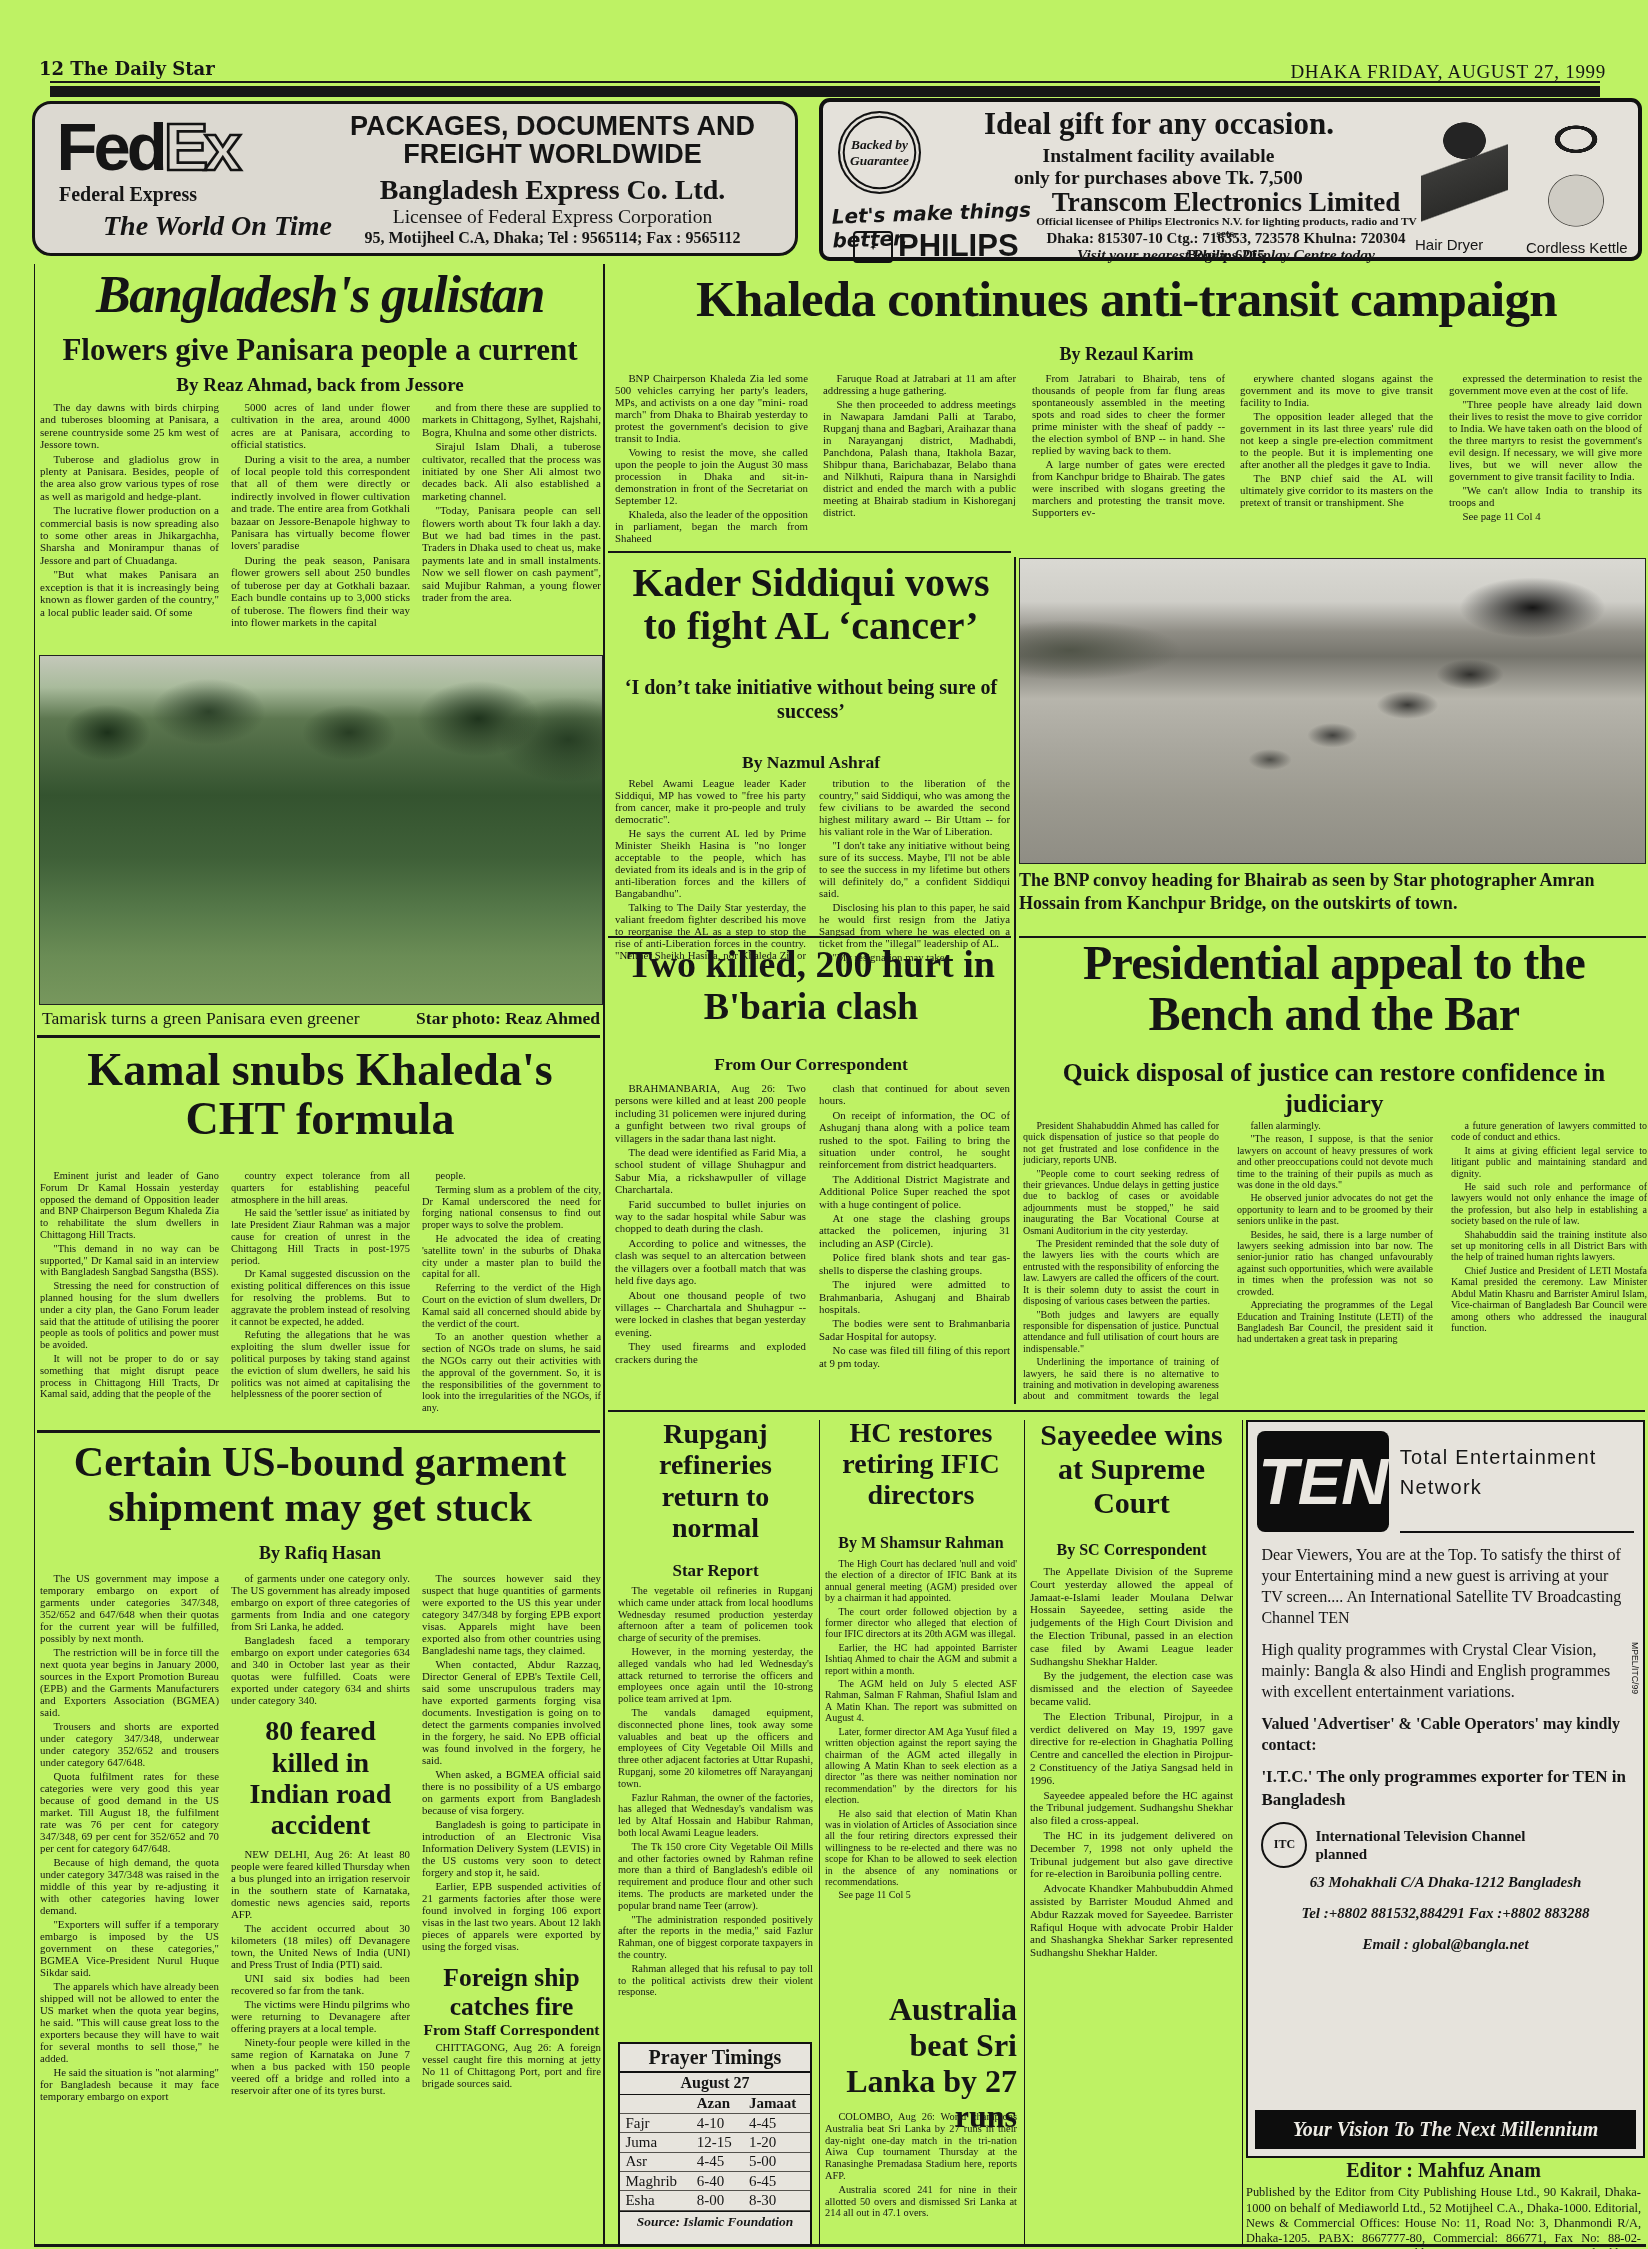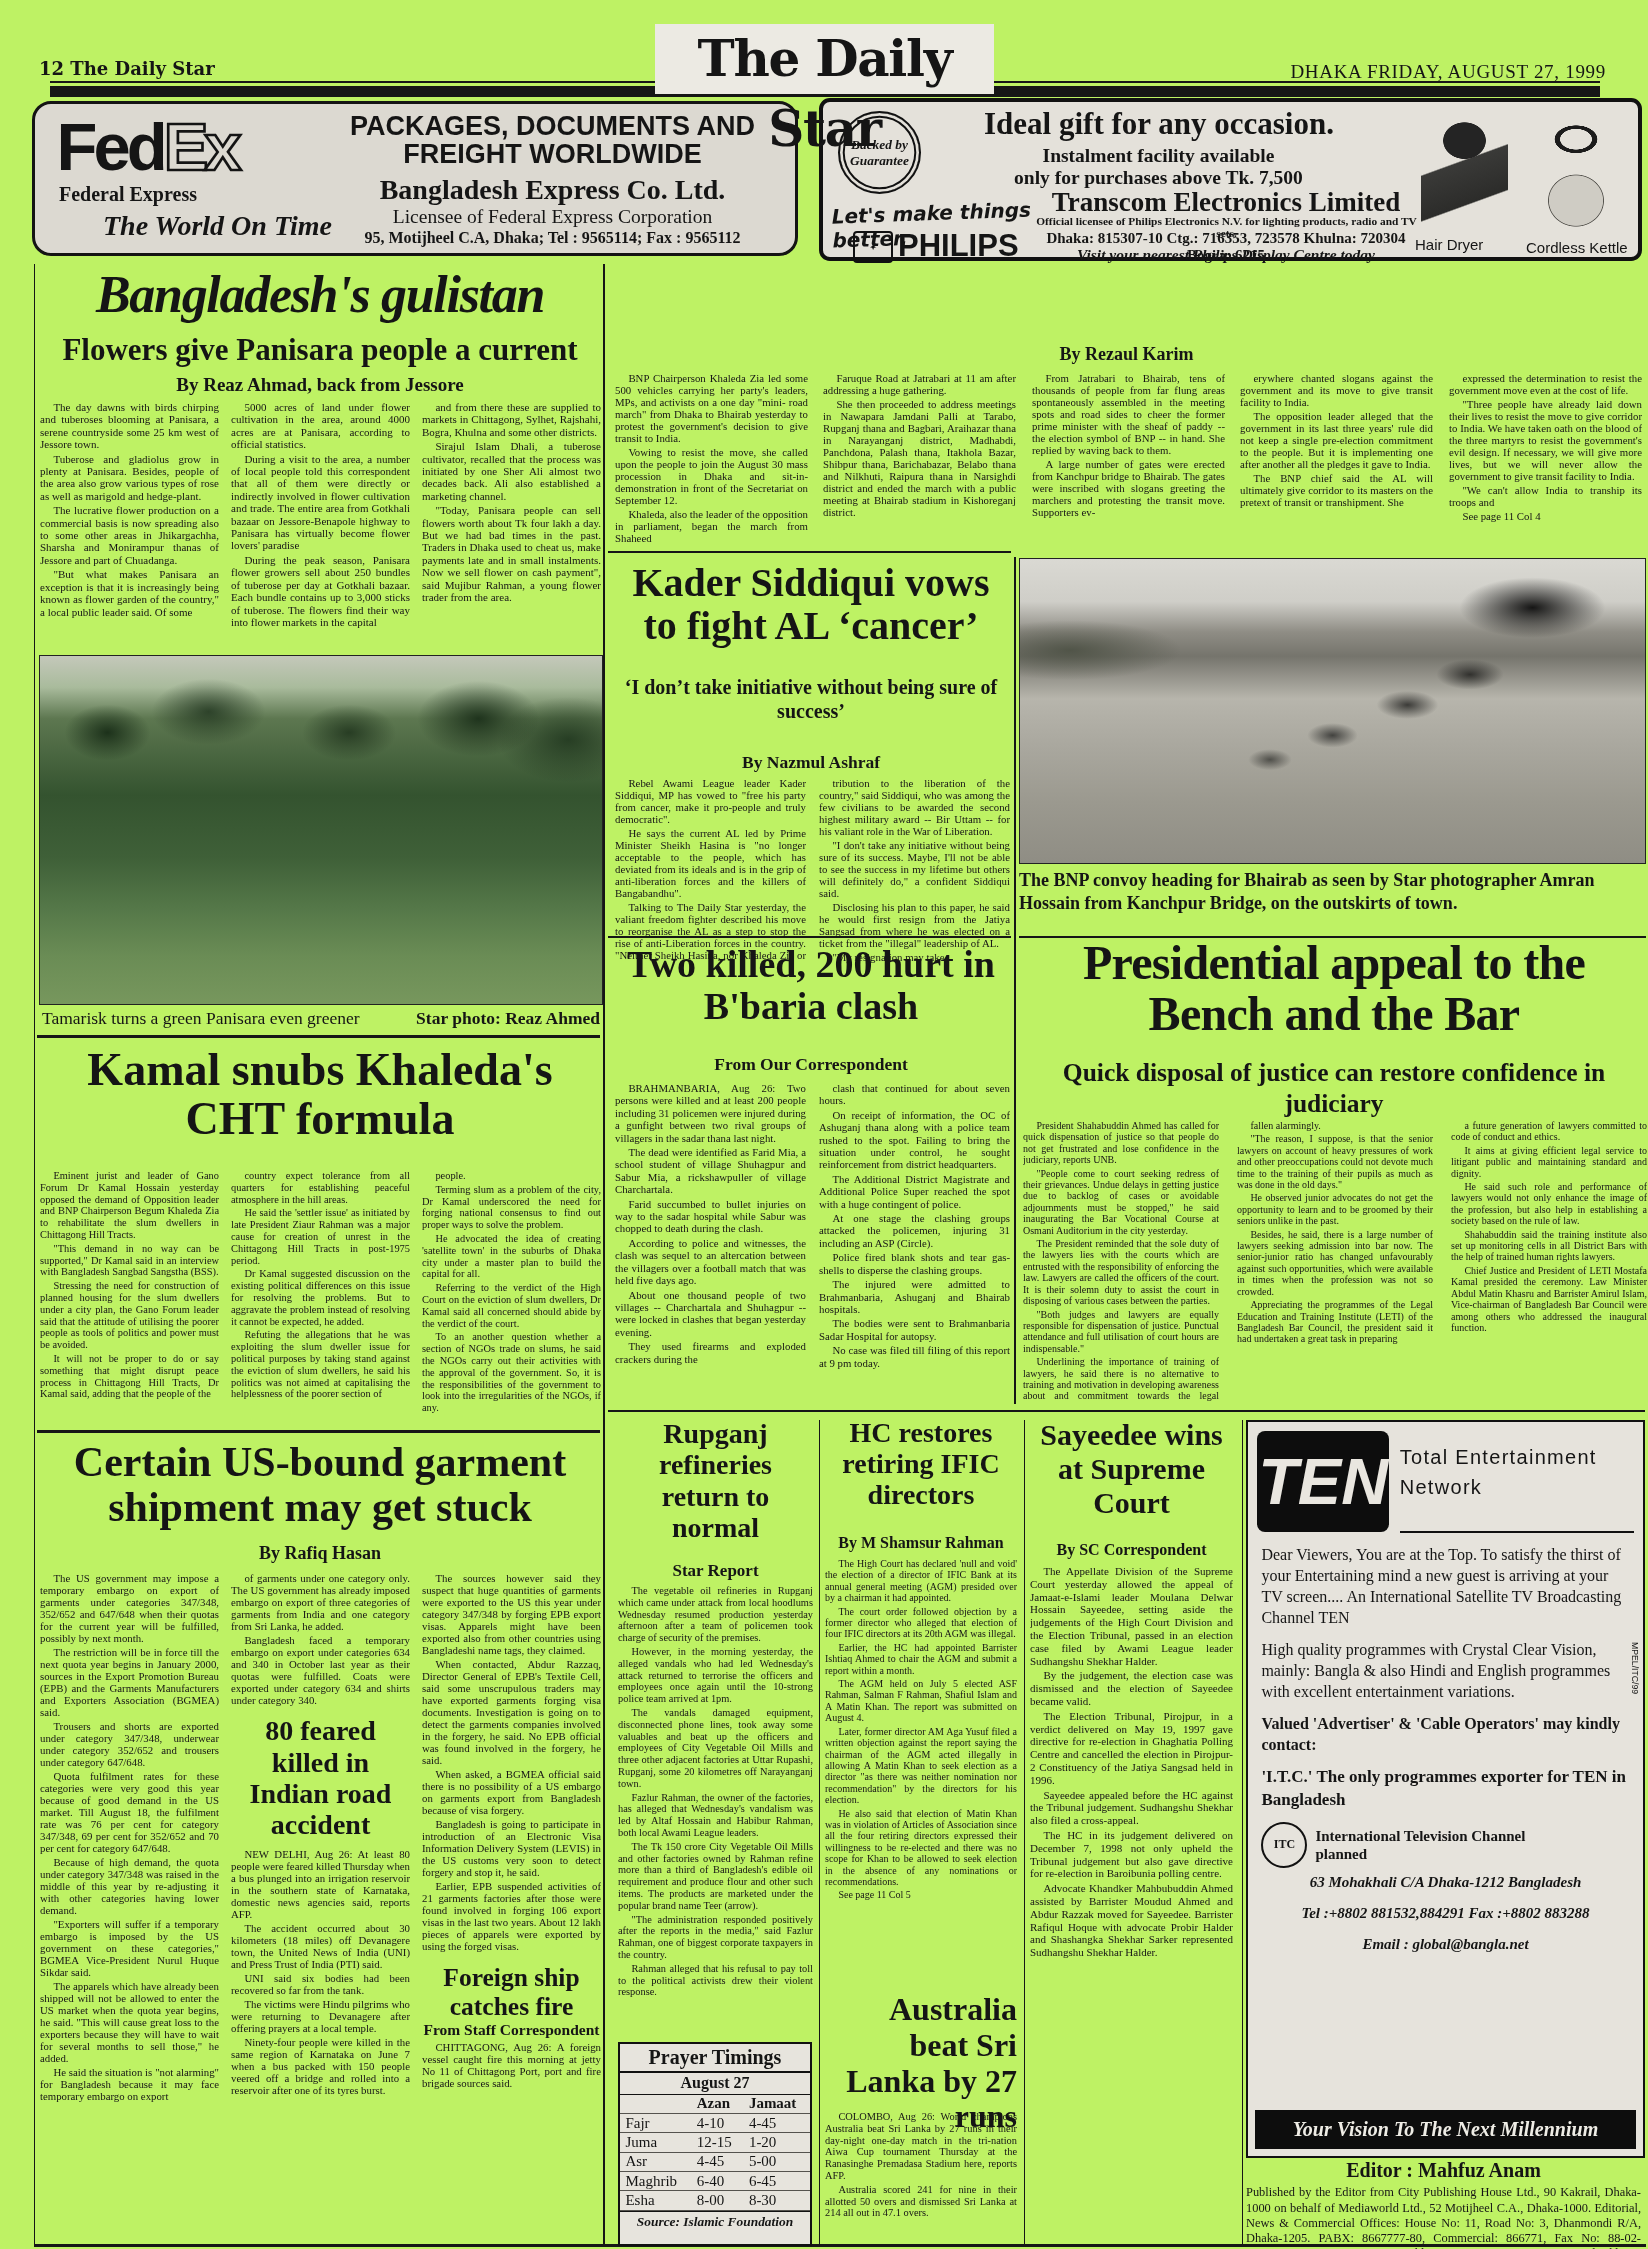--- a/index.html
+++ b/index.html
@@ -177,21 +177,20 @@
   .editor{left:1246px;top:2159px;width:395px;height:83px;}
   .ed-name{font-size:20px;font-weight:bold;text-align:center;}
   .ed-imprint{font-size:12.4px;line-height:1.22;text-align:justify;margin-top:3.4px;}
 </style>
 </head>
 <body>
 
 <div class="page">
 
   <div class="abs page-tag">12 The Daily Star</div>
-  <div class="abs masthead">The Daily Star</div>
   <div class="abs dateline">DHAKA FRIDAY, AUGUST 27, 1999</div>
   <div class="rule hr-thin"></div>
   <div class="rule hr-thick"></div>
 
   <div class="abs fedex">
     <div class="abs fx-logo"><span>Fed</span><span class="fx-ex">Ex</span></div>
     <div class="abs fx-sub">Federal Express</div>
     <div class="abs fx-slogan">The World On Time</div>
     <div class="abs fx-head">PACKAGES, DOCUMENTS AND FREIGHT WORLDWIDE</div>
     <div class="abs fx-co">Bangladesh Express Co. Ltd.</div>
@@ -310,20 +309,21 @@
         <p>Bangladesh is going to participate in introduction of an Electronic Visa Information Delivery System (LEVIS) in the US customs very soon to detect forgery and stop it, he said.</p>
         <p>Earlier, EPB suspended activities of 21 garments factories after those were found involved in forging 106 export visas in the last two years. About 12 lakh pieces of apparels were exported by using the forged visas.</p>
       </div>
     <h3 class="ship-h3">Foreign ship catches fire</h3>
     <p class="ship-by">From Staff Correspondent</p>
     <div>
         <p>CHITTAGONG, Aug 26: A foreign vessel caught fire this morning at jetty No 11 of Chittagong Port, port and fire brigade sources said.</p>
       </div>
   </div>
 
+  <h1 class="abs headline kha-h1">Khaleda continues anti-transit campaign</h1>
   <div class="abs byline kha-by">By Rezaul Karim</div>
   <div class="bcol kha-c kc1">
       <p>BNP Chairperson Khaleda Zia led some 500 vehicles carrying her party's leaders, MPs, and activists on a one day "mini- road march" from Dhaka to Bhairab yesterday to protest the government's decision to give transit to India.</p>
       <p>Vowing to resist the move, she called upon the people to join the August 30 mass procession in Dhaka and sit-in-demonstration in front of the Secretariat on September 12.</p>
       <p>Khaleda, also the leader of the opposition in parliament, began the march from Shaheed</p>
     </div>
   <div class="bcol kha-c kc2">
       <p>Faruque Road at Jatrabari at 11 am after addressing a huge gathering.</p>
       <p>She then proceeded to address meetings in Nawapara Jamdani Palli at Tarabo, Rupganj thana and Bagbari, Araihazar thana in Narayanganj district, Madhabdi, Panchdona, Palash thana, Itakhola Bazar, Shibpur thana, Barichabazar, Belabo thana and Nilkhuti, Raipura thana in Narsighdi district and ended the march with a public meeting at Bhairab stadium in Kishoreganj district.</p>
     </div>

